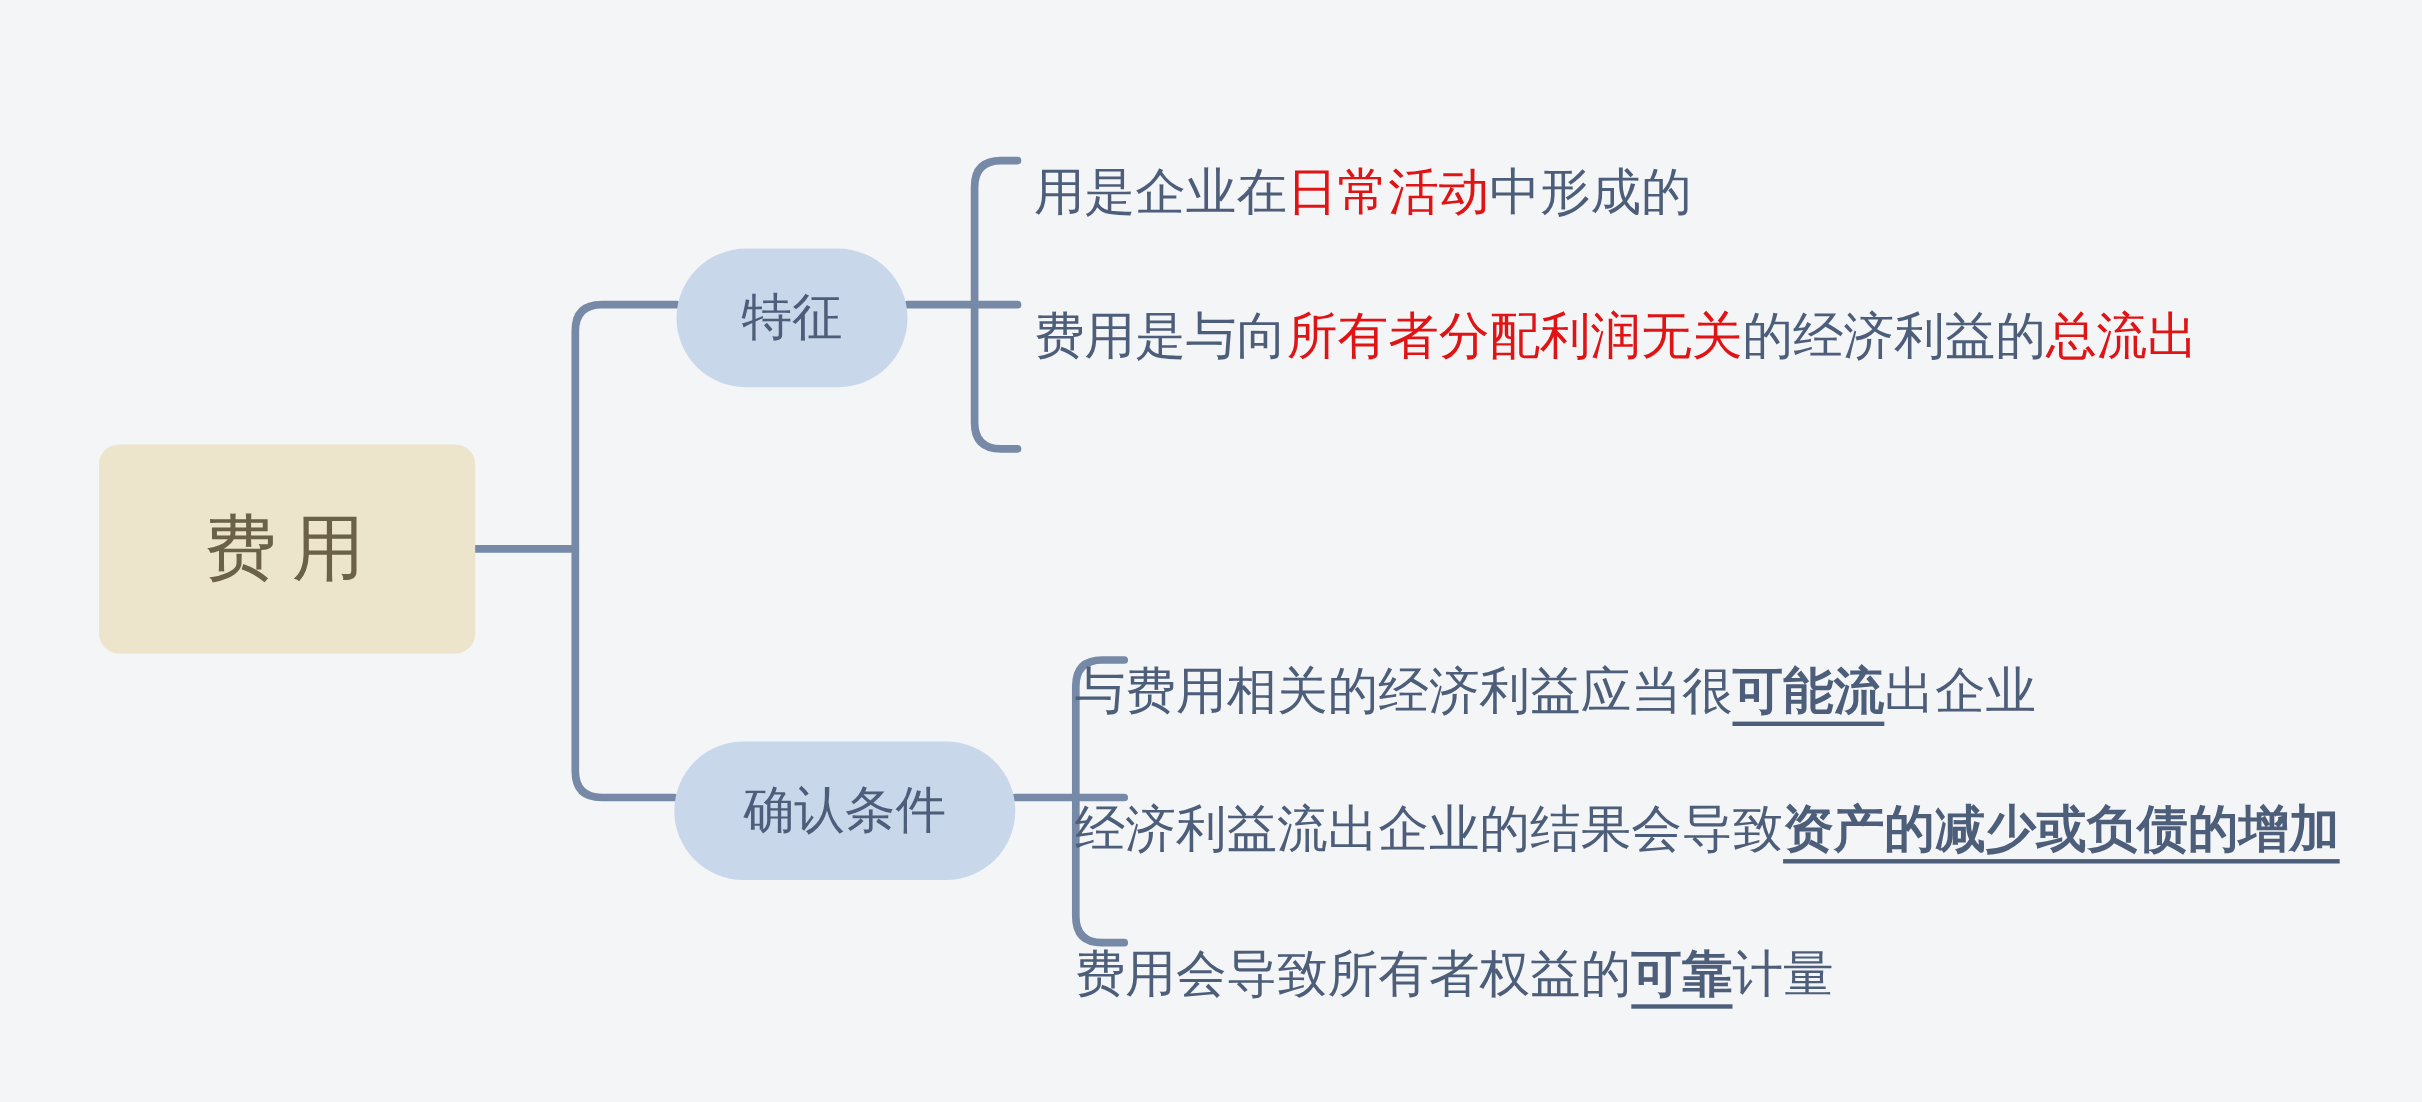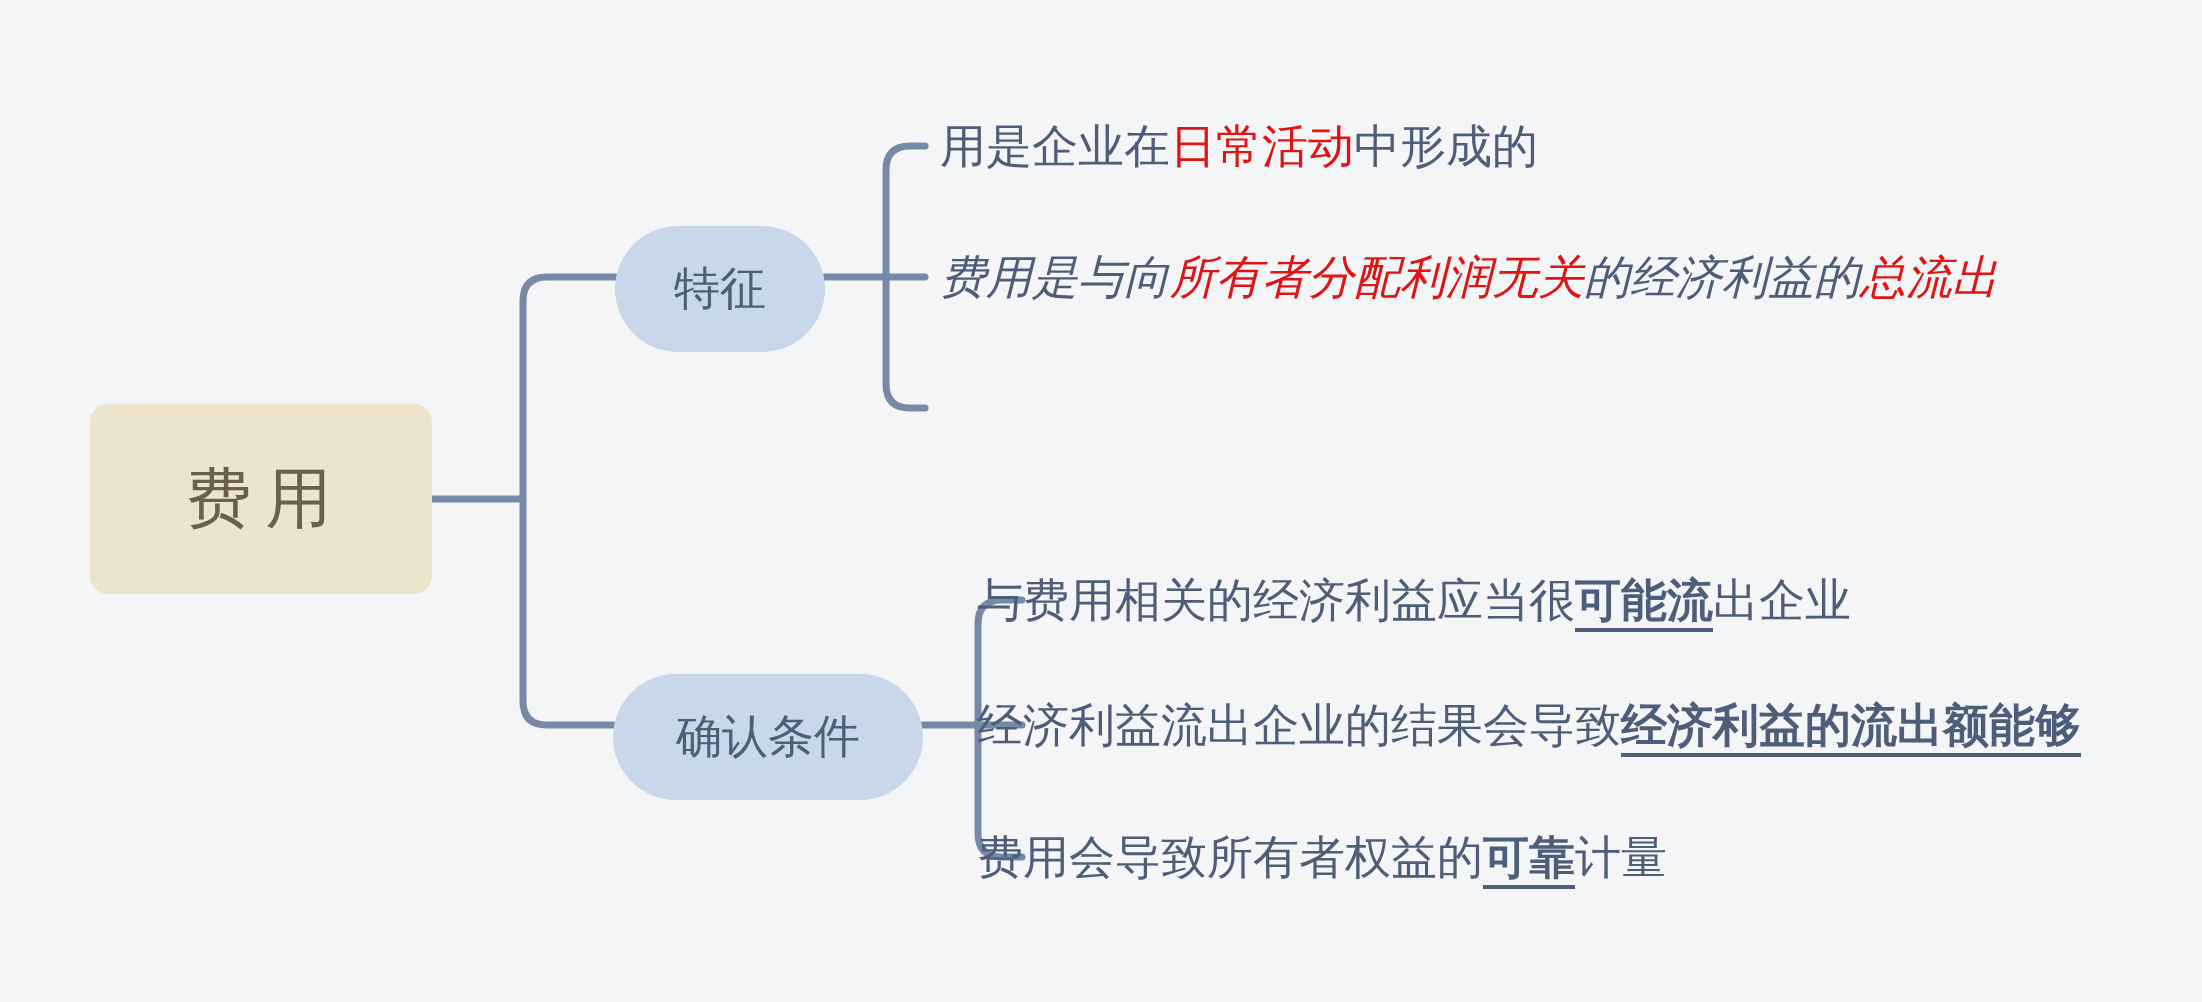--- a/index.html
+++ b/index.html
@@ -69,25 +69,26 @@
     height: 126px;
     justify-content: center;
   }
   .leaf {
     position: absolute;
     height: 68px;
     line-height: 68px;
     font-size: 46px;
     color: var(--node_text, #4d5e7a);
     white-space: nowrap;
+    margin-top: 28px;
   }
   .leaf.b1 { left: 940px; }
   .leaf.b2 { left: 977px; }
   .leaf.r1 { top: 112px; }
-  .leaf.r2 { top: 243px; font-style: italic; }
+  .leaf.r2 { top: 243px; }
   .leaf.r3 { top: 374px; }
   .leaf.r4 { top: 566px; }
   .leaf.r5 { top: 691px; }
   .leaf.r6 { top: 823px; }
   .seg-normal { color: var(--node_text, #4d5e7a); }
   .seg-red { color: var(--highlight, #e01414); }
   .seg-bold-underline {
     color: var(--node_text, #4d5e7a);
     font-weight: bold;
     display: inline-block;
@@ -121,16 +122,16 @@
     <span>特征</span>
   </div>
 
   <div class="node branch-node querentiaojian">
     <span>确认条件</span>
   </div>
 
   <div class="leaf b1 r1"><span class="seg-normal">用是企业在</span><span class="seg-red">日常活动</span><span class="seg-normal">中形成的</span></div>
   <div class="leaf b1 r2"><span class="seg-normal">费用是与向</span><span class="seg-red">所有者分配利润无关</span><span class="seg-normal">的经济利益的</span><span class="seg-red">总流出</span></div>
   <div class="leaf b2 r4"><span class="seg-normal">与费用相关的经济利益应当很</span><span class="seg-bold-underline">可能流</span><span class="seg-normal">出企业</span></div>
-  <div class="leaf b2 r5"><span class="seg-normal">经济利益流出企业的结果会导致</span><span class="seg-bold-underline">经济利益的流出额能够</span></div>
+  <div class="leaf b2 r5"><span class="seg-normal">经济利益流出企业的结果会导致</span><span class="seg-bold-underline">资产的减少或负债的增加</span></div>
   <div class="leaf b2 r6"><span class="seg-normal">费用会导致所有者权益的</span><span class="seg-bold-underline">可靠</span><span class="seg-normal">计量</span></div>
 
 </div>
 
 </body></html>

